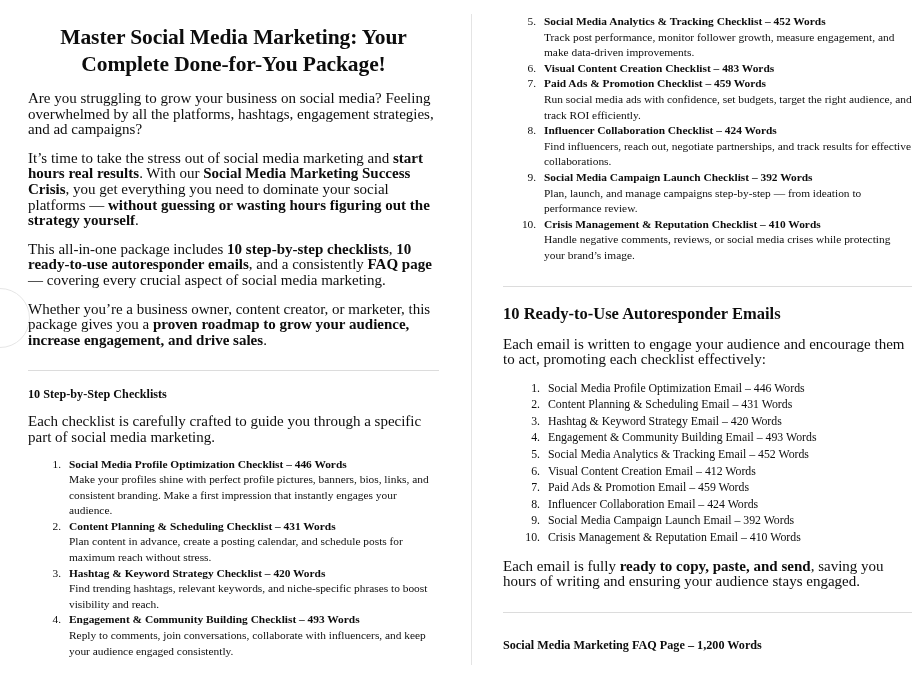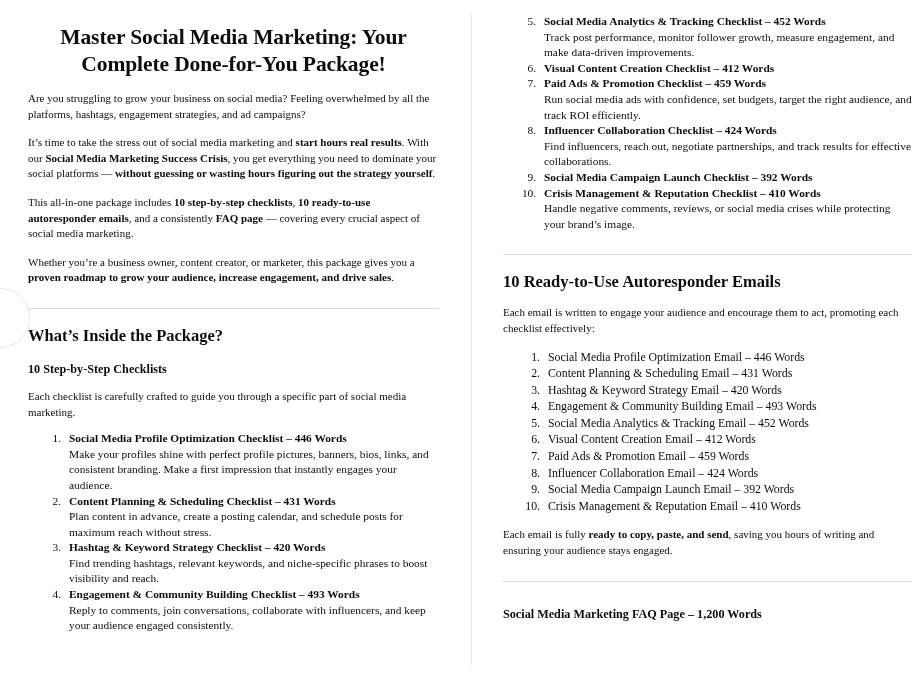--- a/index.html
+++ b/index.html
@@ -77,21 +77,21 @@
   }
 
   h3.sub-head {
     font-size: 12.2px;
     line-height: 16px;
     font-weight: bold;
     margin: 15px 0 0 0;
   }
 
   p.body-text {
-    font-size: 11px;
+    font-size: 15px;
     line-height: 15.6px;
     margin: 13px 0 0 0;
     text-align: left;
   }
   p.body-text.tight { margin-top: 12px; }
 
   hr.rule {
     border: none;
     border-top: 1px solid #dcdcdc;
     margin: 22px 0 0 0;
@@ -143,21 +143,20 @@
       <p class="body-text">Are you struggling to grow your business on social media? Feeling overwhelmed by all the platforms, hashtags, engagement strategies, and ad campaigns?</p>
 
       <p class="body-text"><span>It’s time to take the stress out of social media marketing and </span><b>start hours real results</b><span>. With our </span><b>Social Media Marketing Success Crisis</b><span>, you get everything you need to dominate your social platforms — </span><b>without guessing or wasting hours figuring out the strategy yourself</b><span>.</span></p>
 
       <p class="body-text"><span>This all-in-one package includes </span><b>10 step-by-step checklists</b><span>, </span><b>10 ready-to-use autoresponder emails</b><span>, and a consistently </span><b>FAQ page</b><span> — covering every crucial aspect of social media marketing.</span></p>
 
       <p class="body-text"><span>Whether you’re a business owner, content creator, or marketer, this package gives you a </span><b>proven roadmap to grow your audience, increase engagement, and drive sales</b><span>.</span></p>
 
       <hr class="rule">
 
-      <h2 class="section-head">What’s Inside the Package?</h2>
 
       <h3 class="sub-head">10 Step-by-Step Checklists</h3>
 
       <p class="body-text tight">Each checklist is carefully crafted to guide you through a specific part of social media marketing.</p>
 
       <ol class="num-list">
         <li>
           <span class="item-title">Social Media Profile Optimization Checklist – 446 Words</span>
           <span class="item-desc">Make your profiles shine with perfect profile pictures, banners, bios, links, and consistent branding. Make a first impression that instantly engages your audience.</span>
         </li>
@@ -178,32 +177,33 @@
     </div>
 
     <div class="col col-right">
 
       <ol class="num-list" start="5" style="margin-top:0;">
         <li>
           <span class="item-title">Social Media Analytics &amp; Tracking Checklist – 452 Words</span>
           <span class="item-desc">Track post performance, monitor follower growth, measure engagement, and make data-driven improvements.</span>
         </li>
         <li>
-          <span class="item-title">Visual Content Creation Checklist – 412 Words</span>
+          <span class="item-title">Visual Content Creation Checklist – 483 Words</span>
         </li>
         <li>
           <span class="item-title">Paid Ads &amp; Promotion Checklist – 459 Words</span>
           <span class="item-desc">Run social media ads with confidence, set budgets, target the right audience, and track ROI efficiently.</span>
         </li>
         <li>
           <span class="item-title">Influencer Collaboration Checklist – 424 Words</span>
           <span class="item-desc">Find influencers, reach out, negotiate partnerships, and track results for effective collaborations.</span>
         </li>
         <li>
           <span class="item-title">Social Media Campaign Launch Checklist – 392 Words</span>
+          <span class="item-desc">Plan, launch, and manage campaigns step-by-step — from ideation to performance review.</span>
         </li>
         <li>
           <span class="item-title">Crisis Management &amp; Reputation Checklist – 410 Words</span>
           <span class="item-desc">Handle negative comments, reviews, or social media crises while protecting your brand’s image.</span>
         </li>
       </ol>
 
       <hr class="rule">
 
       <h2 class="section-head">10 Ready-to-Use Autoresponder Emails</h2>

